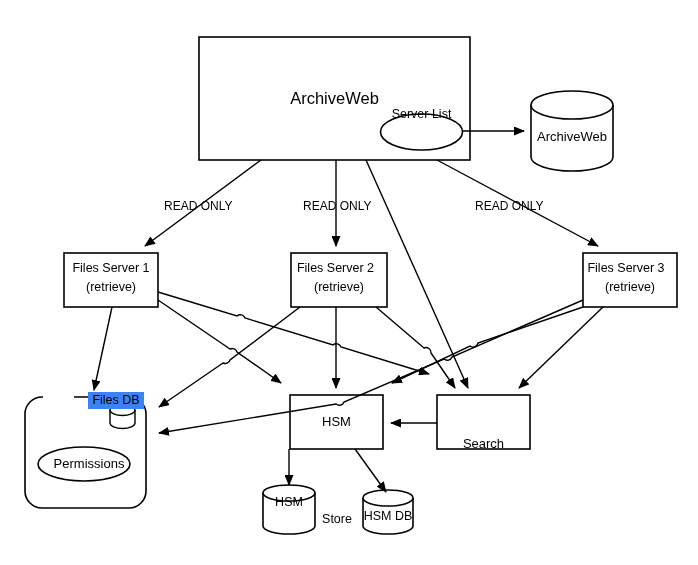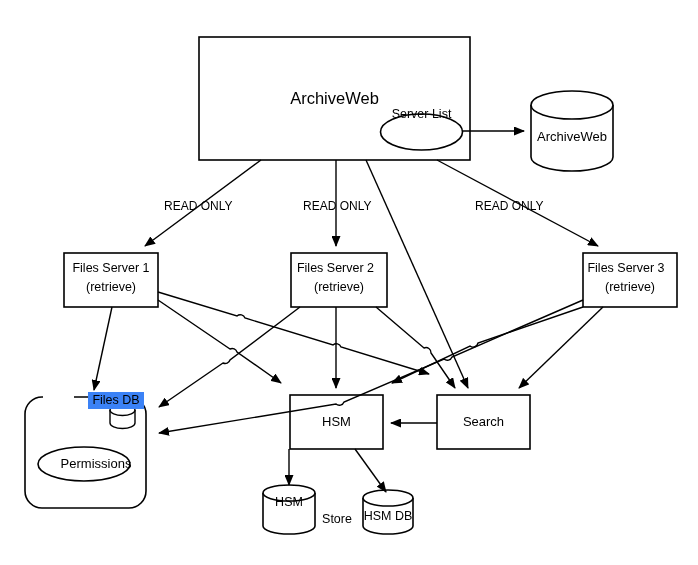--- a/index.html
+++ b/index.html
@@ -132,24 +132,24 @@
   <div class="node-label t12" style="left:64px;top:280px;width:94px;height:16px;">(retrieve)</div>
 
   <div class="node-label t12" style="left:291px;top:261px;width:89px;height:16px;">Files Server 2</div>
   <div class="node-label t12" style="left:291px;top:280px;width:96px;height:16px;">(retrieve)</div>
 
   <div class="node-label t12" style="left:583px;top:261px;width:86px;height:16px;">Files Server 3</div>
   <div class="node-label t12" style="left:583px;top:280px;width:94px;height:16px;">(retrieve)</div>
 
   <div class="node-label t12" style="left:41px;top:392px;width:56px;height:17px;background:#3b82f6;margin-left:47px;">Files DB</div>
 
-  <div class="node-label t13" style="left:39px;top:455px;width:114px;height:18px;">Permissions</div>
+  <div class="node-label t13" style="left:32px;top:455px;width:114px;height:18px;">Permissions</div>
 
   <div class="node-label t13" style="left:290px;top:413px;width:93px;height:18px;">HSM</div>
 
-  <div class="node-label t13" style="left:437px;top:413px;width:93px;height:18px;text-align:center;">Search</div>
+  <div class="node-label t13" style="left:437px;top:435px;width:93px;height:18px;text-align:center;">Search</div>
 
   <div class="node-label t12" style="left:263px;top:495px;width:52px;height:15px;">HSM</div>
   <div class="node-label t12" style="left:263px;top:512px;width:60px;height:15px;margin-left:44px;">Store</div>
 
   <div class="node-label t12" style="left:360px;top:509px;width:56px;height:15px;">HSM DB</div>
 
 </div>
 
 </body></html>

